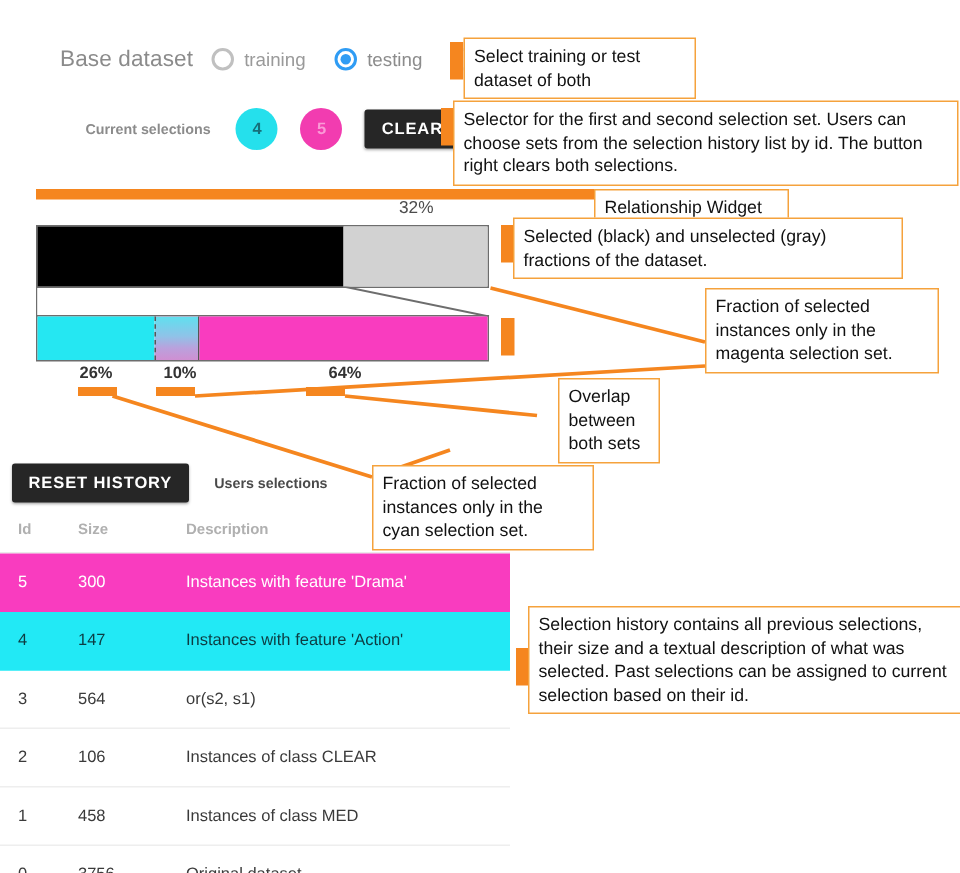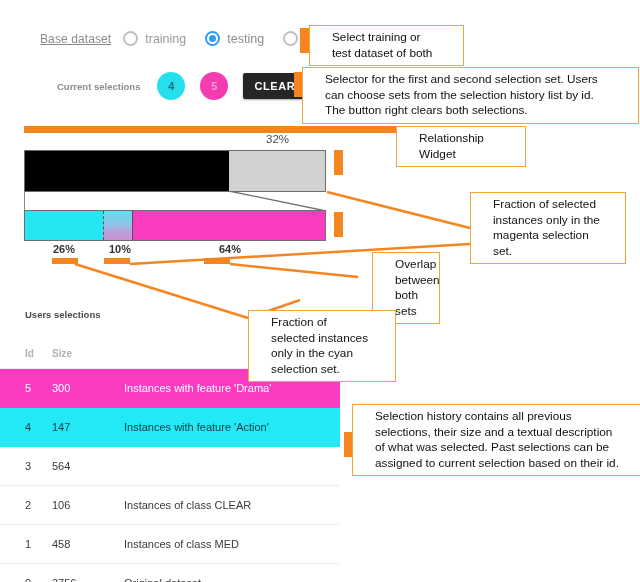--- a/index.html
+++ b/index.html
@@ -22,25 +22,24 @@
 
   
   .base-row {
     position: absolute;
     left: 40px; top: 31px;
     display: flex;
     align-items: center;
     gap: 0px;
   }
   .base-label {
-    font-size: 12px;
+    font-size: 15px;
     color: #8b8b8b;
     margin-right: 12px;
     letter-spacing: .1px;
-    text-decoration: underline;
   }
   .radio-opt {
     display: flex;
     align-items: center;
     margin-right: 8px;
   }
   .radio-ring {
     width: 15px; height: 15px;
     border-radius: 50%;
     border: 2px solid #c0c0c0;
@@ -192,33 +191,33 @@
   .trow {
     display: flex;
     height: 38px;
     align-items: center;
     border-bottom: 1px solid #eeeeee;
     font-size: 11px;
     color: #3a3a3a;
   }
   .trow.r-magenta { background: #f93cbf; color: #ffffff; border-bottom-color: #f93cbf; }
   .trow.r-cyan { background: #22e9f5; color: #0d3c42; border-bottom-color: #22e9f5; }
-  .c-id   { width: 52px; padding-left: 25px; box-sizing: border-box; }
+  .c-id   { width: 52px; padding-left: 12px; box-sizing: border-box; }
   .c-size { width: 72px; box-sizing: border-box; }
   .c-desc { flex: 1; }
 
   
   .callout {
     position: absolute;
     background: #ffffff;
     border: 1.5px solid #f5a23c;
     color: #111111;
     font-size: 11.8px;
     line-height: 1.32;
-    padding: 4px 22px;
+    padding: 4px 6px;
     box-sizing: border-box;
     z-index: 40;
   }
   .ann-tab {
     position: absolute;
     background: #f5861f;
     z-index: 39;
   }
   svg.leaders {
     position: absolute;
@@ -289,42 +288,45 @@
 
   <div class="pct-bottom" style="left:28px;width:72px;">26%</div>
   <div class="pct-bottom" style="left:90px;width:60px;">10%</div>
   <div class="pct-bottom" style="left:180px;width:100px;">64%</div>
 
   <div class="tick" style="left:52px;width:26px;"></div>
   <div class="tick" style="left:104px;width:26px;"></div>
   <div class="tick" style="left:204px;width:26px;"></div>
 
   <div class="hist-bar">
+    <span class="btn-dark">RESET HISTORY</span>
     <span class="hist-title">Users selections</span>
   </div>
 
   <div class="table">
     <div class="thead">
       <div class="c-id">Id</div>
       <div class="c-size">Size</div>
+      <div class="c-desc">Description</div>
     </div>
 
     <div class="trow r-magenta">
       <div class="c-id">5</div>
       <div class="c-size">300</div>
       <div class="c-desc">Instances with feature 'Drama'</div>
     </div>
     <div class="trow r-cyan">
       <div class="c-id">4</div>
       <div class="c-size">147</div>
       <div class="c-desc">Instances with feature 'Action'</div>
     </div>
     <div class="trow">
       <div class="c-id">3</div>
       <div class="c-size">564</div>
+      <div class="c-desc">or(s2, s1)</div>
     </div>
     <div class="trow">
       <div class="c-id">2</div>
       <div class="c-size">106</div>
       <div class="c-desc">Instances of class CLEAR</div>
     </div>
     <div class="trow">
       <div class="c-id">1</div>
       <div class="c-size">458</div>
       <div class="c-desc">Instances of class MED</div>
@@ -338,20 +340,21 @@
 
   <div class="ann-tab" style="left:300px;top:28px;width:9px;height:25px;"></div>
   <div class="callout" style="left:309px;top:25px;width:155px;">Select training or test dataset of both</div>
 
   <div class="ann-tab" style="left:294px;top:72px;width:9px;height:25px;"></div>
   <div class="callout" style="left:302px;top:67px;width:337px;">Selector for the first and second selection set. Users can choose sets from the selection history list by id. The button right clears both selections.</div>
 
   <div class="callout" style="left:396px;top:126px;width:130px;">Relationship Widget</div>
 
   <div class="ann-tab" style="left:334px;top:150px;width:9px;height:25px;"></div>
+  <div class="callout" style="left:342px;top:145px;width:260px;">Selected (black) and unselected (gray) fractions of the dataset.</div>
 
   <div class="ann-tab" style="left:334px;top:212px;width:9px;height:25px;"></div>
   <div class="callout" style="left:470px;top:192px;width:156px;">Fraction of selected instances only in the magenta selection set.</div>
 
   <div class="callout" style="left:372px;top:252px;width:68px;">Overlap between both sets</div>
 
   <div class="callout" style="left:248px;top:310px;width:148px;">Fraction of selected instances only in the cyan selection set.</div>
 
   <div class="ann-tab" style="left:344px;top:432px;width:9px;height:25px;"></div>
   <div class="callout" style="left:352px;top:404px;width:292px;">Selection history contains all previous selections, their size and a textual description of what was selected. Past selections can be assigned to current selection based on their id.</div>

